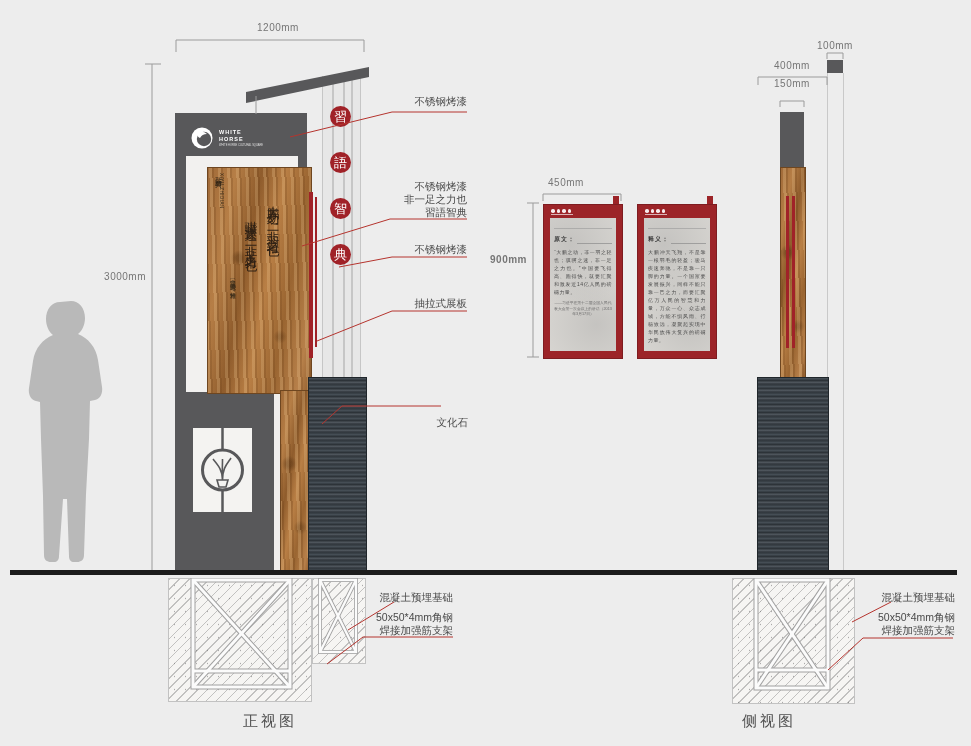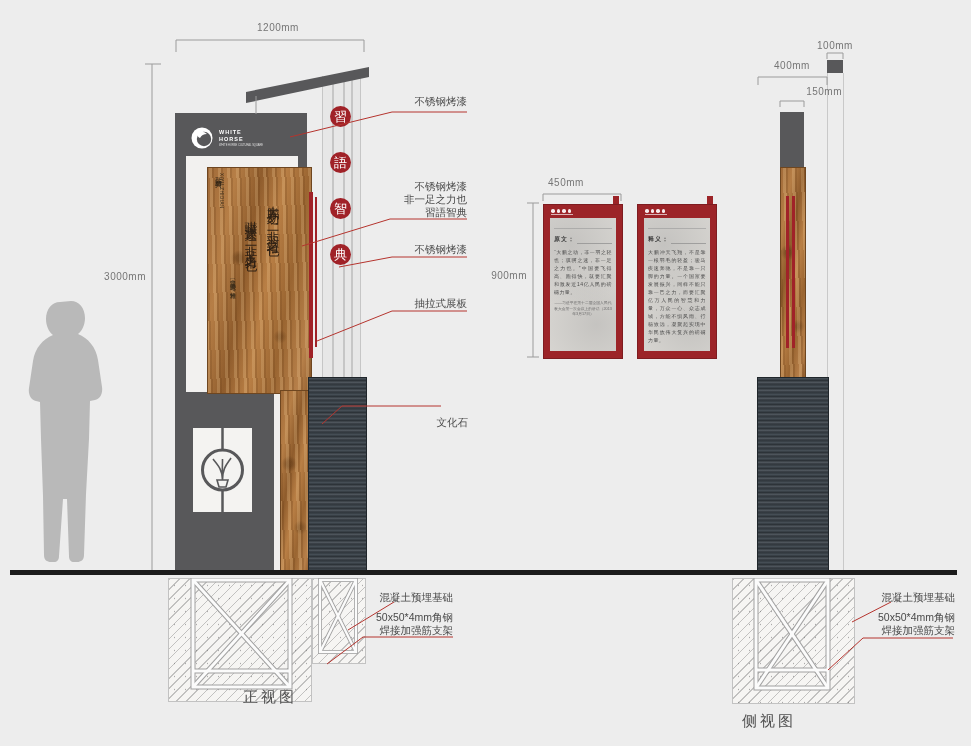--- a/index.html
+++ b/index.html
@@ -234,24 +234,24 @@
       <path d="M441 406 H342 L322 424"></path>
       <path d="M394 602 L348 630"></path>
       <path d="M453 637 H363 L327 664"></path>
       <path d="M891 602 L852 622"></path>
       <path d="M953 638 H863 L828 670"></path>
     </g>
   </svg>
 
   <div class="dimlabel" style="left:208px;top:22px;width:140px;text-align:center;">1200mm</div>
   <div class="dimlabel" style="right:825px;top:271px;">3000mm</div>
-  <div class="dimlabel" style="right:444px;top:270px;">900mm</div>
+  <div class="dimlabel" style="right:444px;top:254px;font-weight:bold;">900mm</div>
   <div class="dimlabel" style="left:516px;top:177px;width:100px;text-align:center;">450mm</div>
   <div class="dimlabel" style="left:742px;top:60px;width:100px;text-align:center;">400mm</div>
-  <div class="dimlabel" style="left:742px;top:86px;width:100px;text-align:right;">150mm</div>
+  <div class="dimlabel" style="left:742px;top:78px;width:100px;text-align:center;">150mm</div>
   <div class="dimlabel" style="left:785px;top:40px;width:100px;text-align:center;">100mm</div>
 
   <div class="annlabel" style="right:504px;top:95px;">不锈钢烤漆</div>
   <div class="annlabel" style="right:504px;top:180px;">
     <div>不锈钢烤漆</div>
     <div>非一足之力也</div>
     <div>習語智典</div>
   </div>
   <div class="annlabel" style="right:504px;top:243px;">不锈钢烤漆</div>
   <div class="annlabel" style="right:504px;top:297px;">抽拉式展板</div>
@@ -261,16 +261,16 @@
     <div>50x50*4mm角钢</div>
     <div>焊接加强筋支架</div>
   </div>
 
   <div class="annlabel" style="right:16px;top:591px;">混凝土预埋基础</div>
   <div class="annlabel" style="right:16px;top:611px;">
     <div>50x50*4mm角钢</div>
     <div>焊接加强筋支架</div>
   </div>
 
-  <div class="caption" style="left:215px;top:688px;width:110px;text-align:center;">正视图</div>
+  <div class="caption" style="left:215px;top:712px;width:110px;text-align:center;">正视图</div>
   <div class="caption" style="left:742px;top:712px;width:110px;">侧视图</div>
 
 </div>
 
 </body></html>

